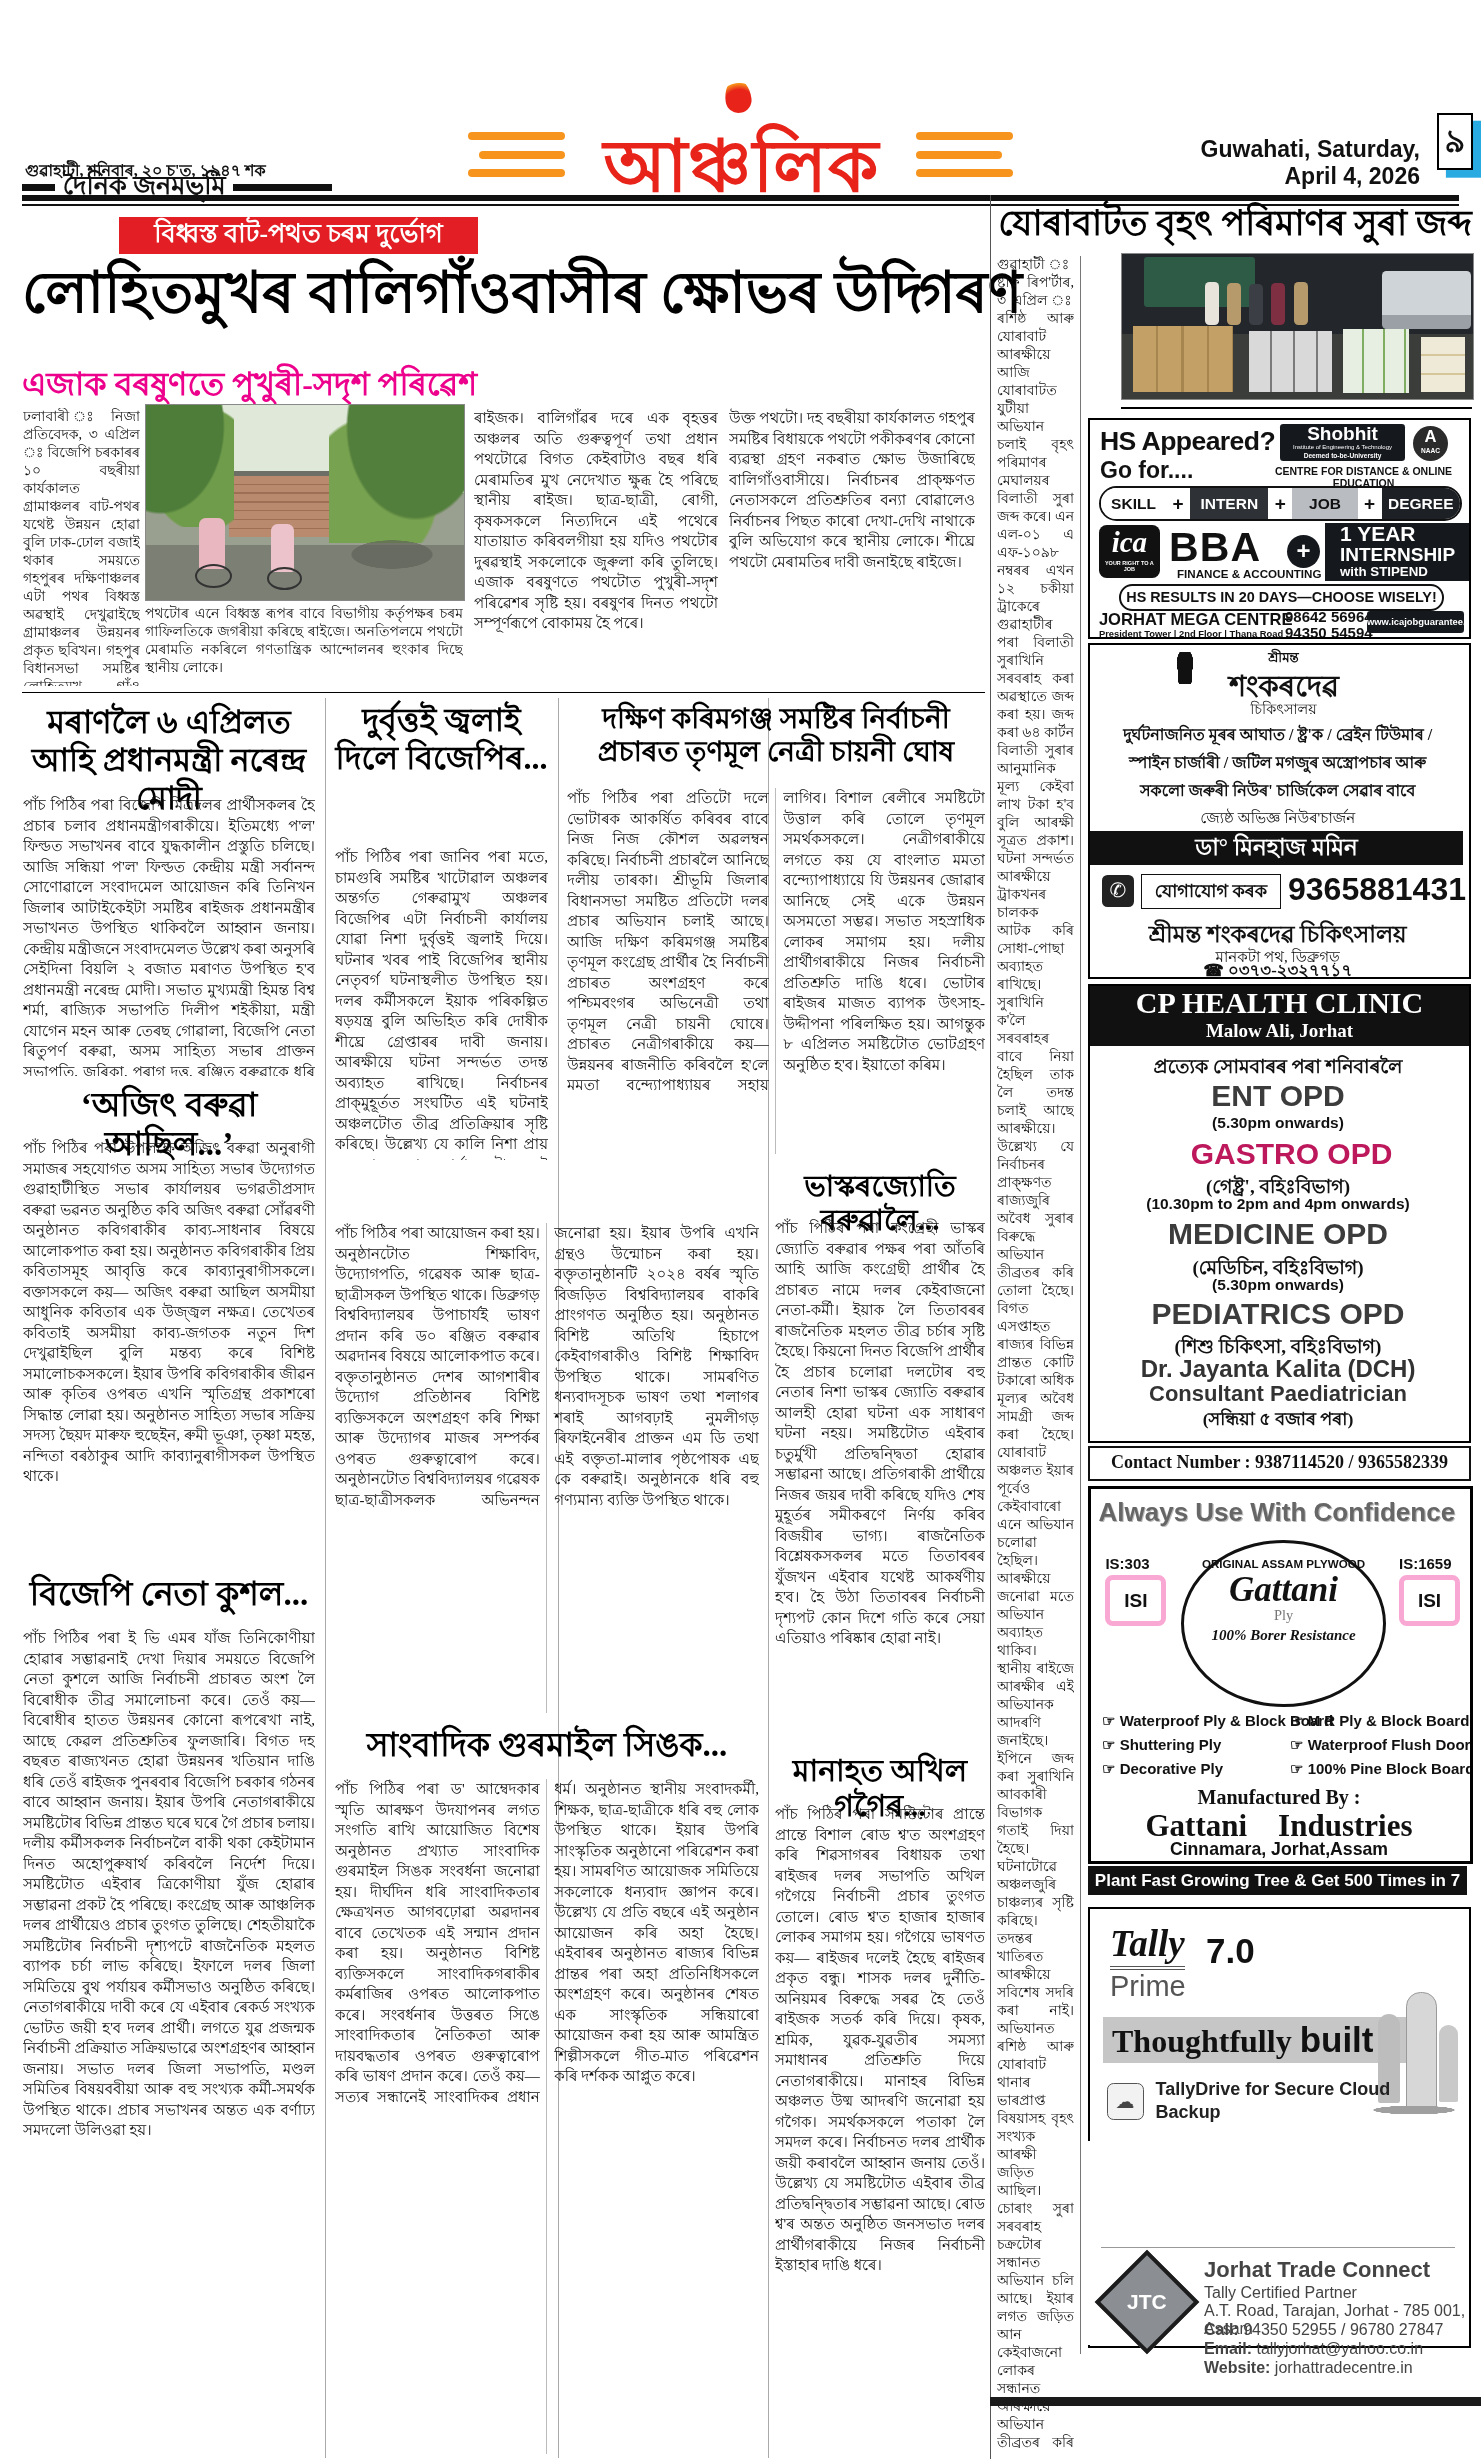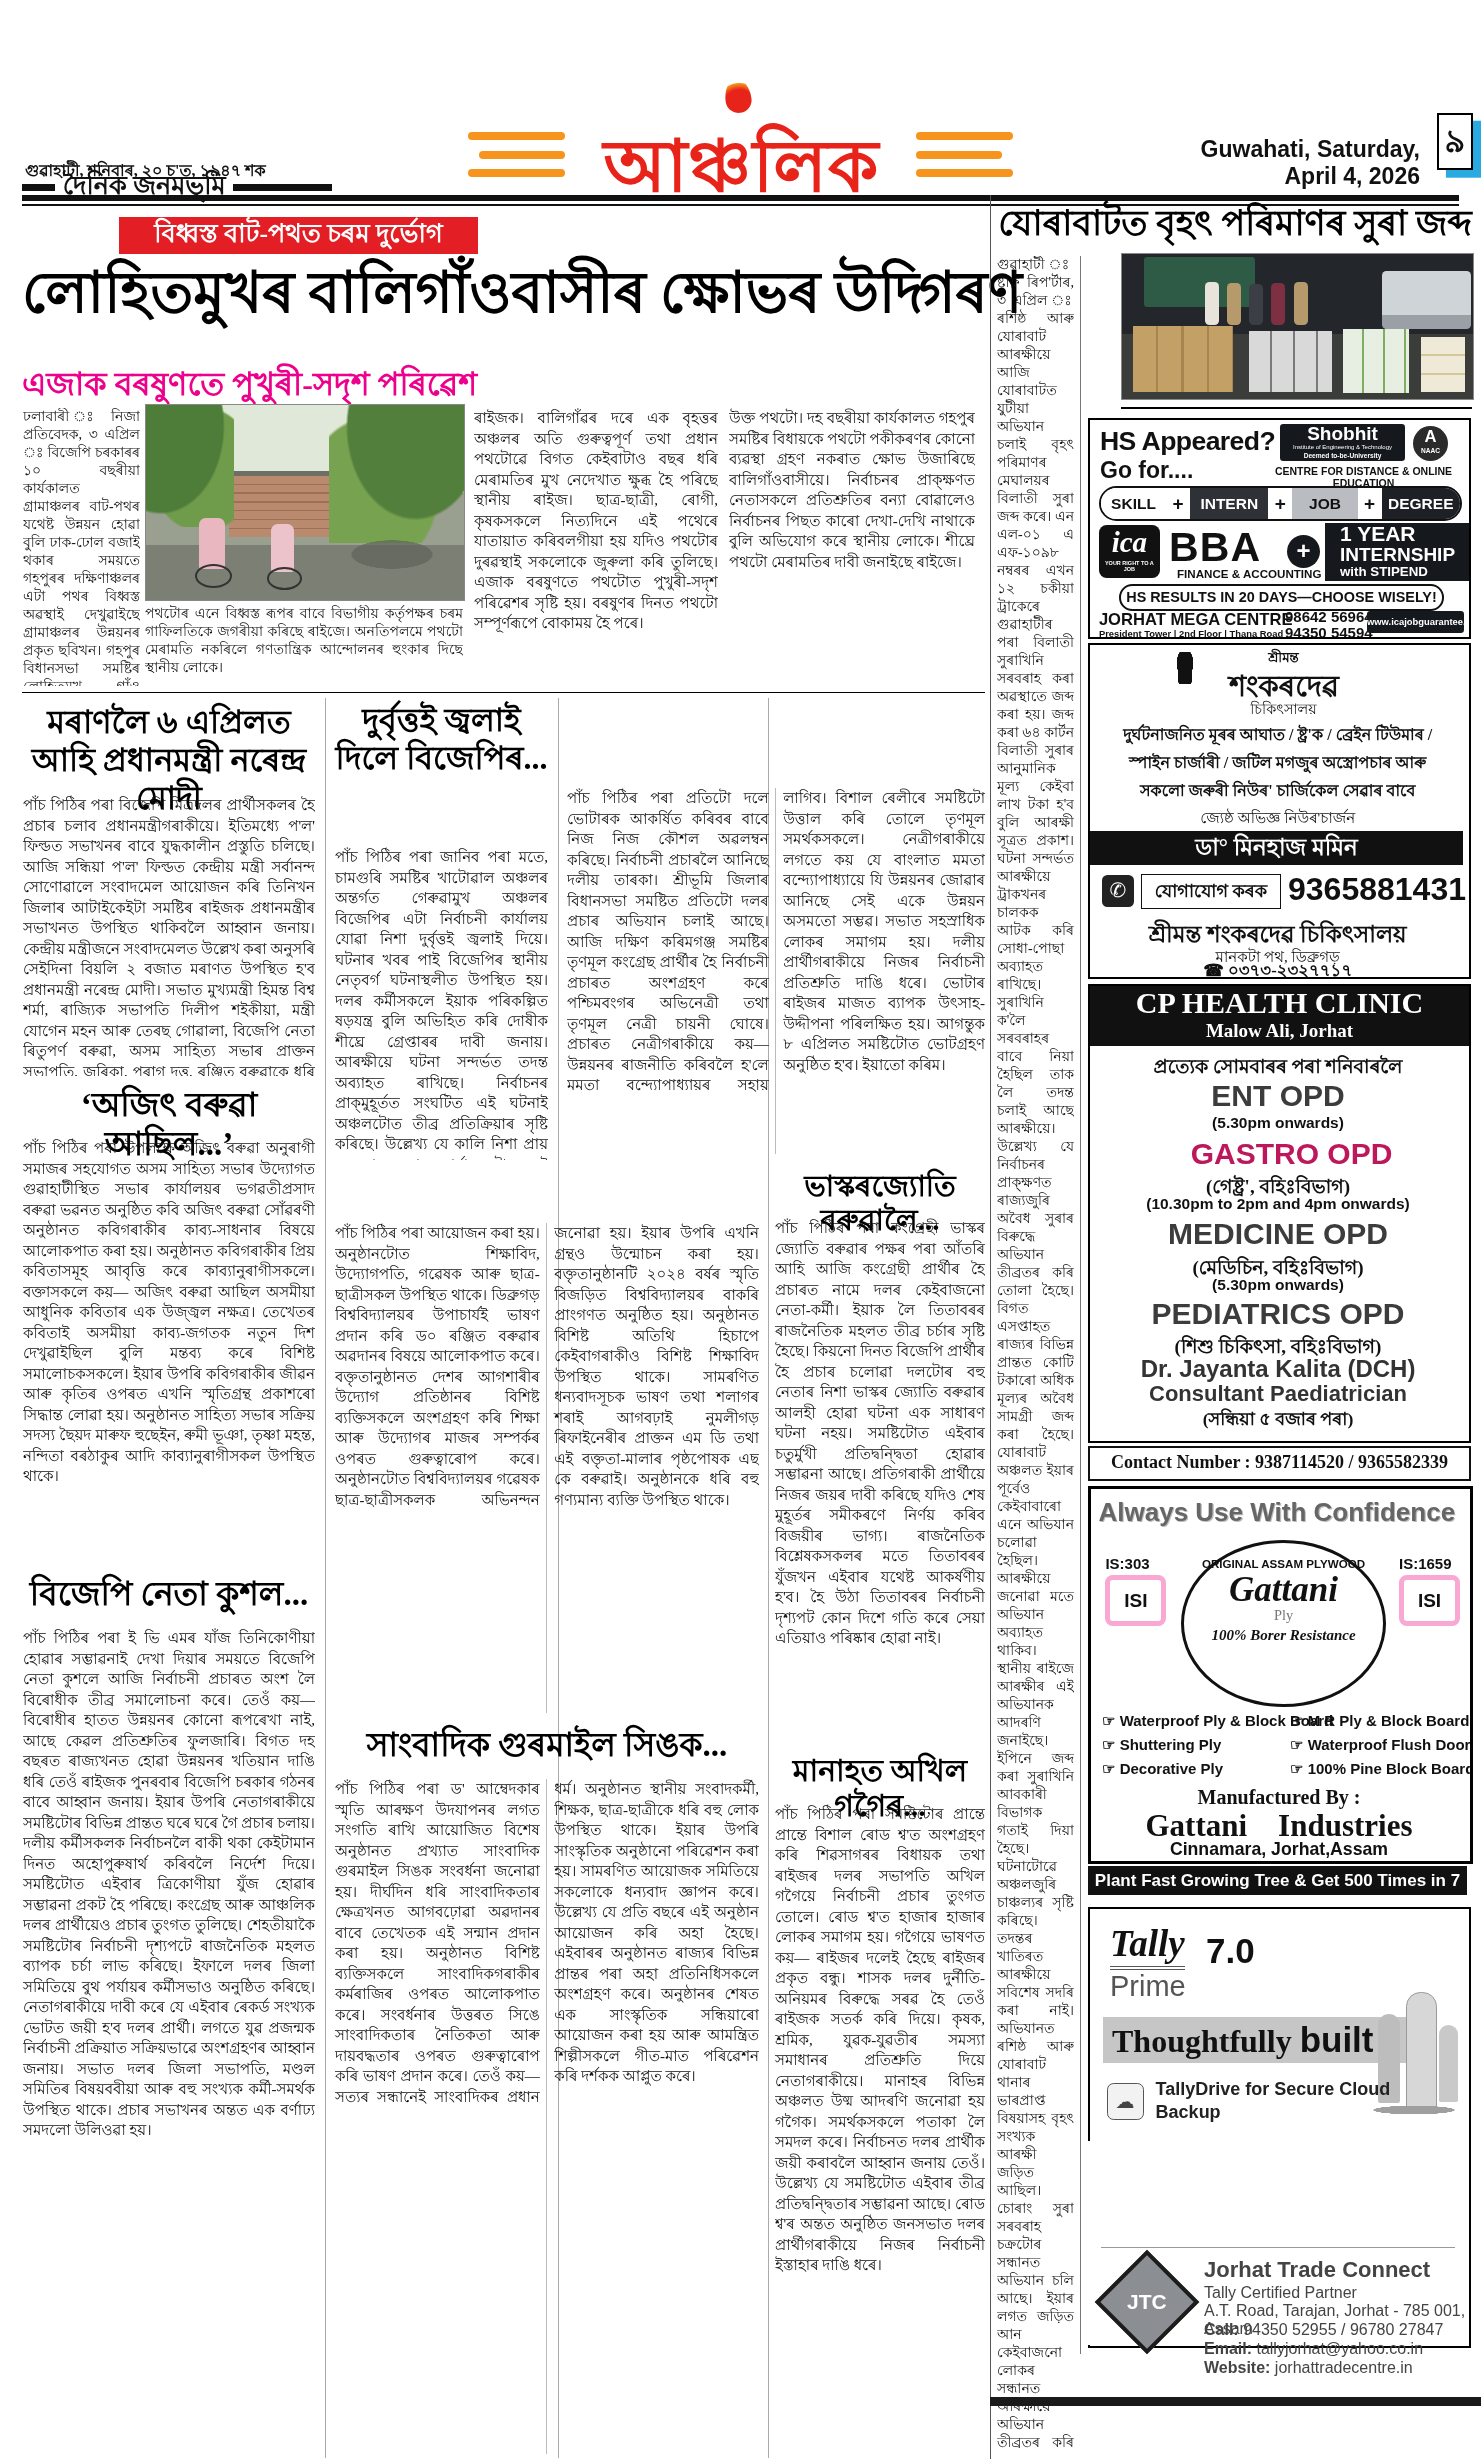--- a/index.html
+++ b/index.html
@@ -108,20 +108,21 @@
   <div class="abs body-text" style="left:23px;top:1628px;width:292px;height:826px;">পাঁচ পিঠিৰ পৰা  ই ভি এমৰ যাঁজ তিনিকোণীয়া হোৱাৰ সম্ভাৱনাই দেখা দিয়াৰ সময়তে বিজেপি নেতা কুশলে আজি নিৰ্বাচনী প্ৰচাৰত অংশ লৈ বিৰোধীক তীব্ৰ সমালোচনা কৰে। তেওঁ কয়— বিৰোধীৰ হাতত উন্নয়নৰ কোনো ৰূপৰেখা নাই, আছে কেৱল প্ৰতিশ্ৰুতিৰ ফুলজাৰি। বিগত দহ বছৰত ৰাজ্যখনত হোৱা উন্নয়নৰ খতিয়ান দাঙি ধৰি তেওঁ ৰাইজক পুনৰবাৰ বিজেপি চৰকাৰ গঠনৰ বাবে আহ্বান জনায়। ইয়াৰ উপৰি নেতাগৰাকীয়ে সমষ্টিটোৰ বিভিন্ন প্ৰান্তত ঘৰে ঘৰে গৈ প্ৰচাৰ চলায়। দলীয় কৰ্মীসকলক নিৰ্বাচনলৈ বাকী থকা কেইটামান দিনত অহোপুৰুষাৰ্থ কৰিবলৈ নিৰ্দেশ দিয়ে। সমষ্টিটোত এইবাৰ ত্ৰিকোণীয়া যুঁজ হোৱাৰ সম্ভাৱনা প্ৰকট হৈ পৰিছে। কংগ্ৰেছ আৰু আঞ্চলিক দলৰ প্ৰাৰ্থীয়েও প্ৰচাৰ তুংগত তুলিছে। শেহতীয়াকৈ সমষ্টিটোৰ নিৰ্বাচনী দৃশ্যপটে ৰাজনৈতিক মহলত ব্যাপক চৰ্চা লাভ কৰিছে। ইফালে দলৰ জিলা সমিতিয়ে বুথ পৰ্যায়ৰ কৰ্মীসভাও অনুষ্ঠিত কৰিছে। নেতাগৰাকীয়ে দাবী কৰে যে এইবাৰ ৰেকৰ্ড সংখ্যক ভোটত জয়ী হ'ব দলৰ প্ৰাৰ্থী। লগতে যুৱ প্ৰজন্মক নিৰ্বাচনী প্ৰক্ৰিয়াত সক্ৰিয়ভাৱে অংশগ্ৰহণৰ আহ্বান জনায়। সভাত দলৰ জিলা সভাপতি, মণ্ডল সমিতিৰ বিষয়ববীয়া আৰু বহু সংখ্যক কৰ্মী-সমৰ্থক উপস্থিত থাকে। প্ৰচাৰ সভাখনৰ অন্তত এক বৰ্ণাঢ্য সমদলো উলিওৱা হয়।</div>
 
   <div class="abs hl ser" style="left:335px;top:702px;width:213px;font-size:32px;">দুৰ্বৃত্তই জ্বলাই দিলে বিজেপিৰ...</div>
   <div class="abs body-text" style="left:335px;top:847px;width:213px;height:313px;">পাঁচ পিঠিৰ পৰা  জানিব পৰা মতে, চামগুৰি সমষ্টিৰ খাটোৱাল অঞ্চলৰ অন্তৰ্গত গেৰুৱামুখ অঞ্চলৰ বিজেপিৰ এটা নিৰ্বাচনী কাৰ্যালয় যোৱা নিশা দুৰ্বৃত্তই জ্বলাই দিয়ে। ঘটনাৰ খবৰ পাই বিজেপিৰ স্থানীয় নেতৃবৰ্গ ঘটনাস্থলীত উপস্থিত হয়। দলৰ কৰ্মীসকলে ইয়াক পৰিকল্পিত ষড়যন্ত্ৰ বুলি অভিহিত কৰি দোষীক শীঘ্ৰে গ্ৰেপ্তাৰৰ দাবী জনায়। আৰক্ষীয়ে ঘটনা সন্দৰ্ভত তদন্ত অব্যাহত ৰাখিছে। নিৰ্বাচনৰ প্ৰাক্‌মুহূৰ্তত সংঘটিত এই ঘটনাই অঞ্চলটোত তীব্ৰ প্ৰতিক্ৰিয়াৰ সৃষ্টি কৰিছে। উল্লেখ্য যে কালি নিশা প্ৰায় ১২ মান বজাত কাৰ্যালয়টোত জুই লগাৰ ঘটনাটো স্থানীয় লোকে প্ৰত্যক্ষ কৰে।</div>
 
   <div class="abs body-text" style="left:335px;top:1223px;width:424px;height:490px;column-count:2;column-gap:14.4px;column-rule:0.6px solid #bbb;">পাঁচ পিঠিৰ পৰা  আয়োজন কৰা হয়। অনুষ্ঠানটোত শিক্ষাবিদ, উদ্যোগপতি, গৱেষক আৰু ছাত্ৰ-ছাত্ৰীসকল উপস্থিত থাকে। ডিব্ৰুগড় বিশ্ববিদ্যালয়ৰ উপাচাৰ্যই ভাষণ প্ৰদান কৰি ড০ ৰঞ্জিত বৰুৱাৰ অৱদানৰ বিষয়ে আলোকপাত কৰে। বক্তৃতানুষ্ঠানত দেশৰ আগশাৰীৰ উদ্যোগ প্ৰতিষ্ঠানৰ বিশিষ্ট ব্যক্তিসকলে অংশগ্ৰহণ কৰি শিক্ষা আৰু উদ্যোগৰ মাজৰ সম্পৰ্কৰ ওপৰত গুৰুত্বাৰোপ কৰে। অনুষ্ঠানটোত বিশ্ববিদ্যালয়ৰ গৱেষক ছাত্ৰ-ছাত্ৰীসকলক অভিনন্দন জনোৱা হয়। ইয়াৰ উপৰি এখনি গ্ৰন্থও উন্মোচন কৰা হয়। বক্তৃতানুষ্ঠানটি ২০২৪ বৰ্ষৰ স্মৃতি বিজড়িত বিশ্ববিদ্যালয়ৰ বাকৰি প্ৰাংগণত অনুষ্ঠিত হয়। অনুষ্ঠানত বিশিষ্ট অতিথি হিচাপে কেইবাগৰাকীও বিশিষ্ট শিক্ষাবিদ উপস্থিত থাকে। সামৰণিত ধন্যবাদসূচক ভাষণ তথা শলাগৰ শৰাই আগবঢ়াই নুমলীগড় ৰিফাইনেৰীৰ প্ৰাক্তন এম ডি তথা এই বক্তৃতা-মালাৰ পৃষ্ঠপোষক এছ কে বৰুৱাই। অনুষ্ঠানকে ধৰি বহু গণ্যমান্য ব্যক্তি উপস্থিত থাকে।</div>
 
   <div class="abs hl ser" style="left:335px;top:1726px;width:424px;font-size:33px;">সাংবাদিক গুৰমাইল সিঙক...</div>
   <div class="abs body-text" style="left:335px;top:1779px;width:424px;height:675px;column-count:2;column-gap:14.4px;column-rule:0.6px solid #bbb;">পাঁচ পিঠিৰ পৰা  ড' আম্বেদকাৰ স্মৃতি আৰক্ষণ উদযাপনৰ লগত সংগতি ৰাখি আয়োজিত বিশেষ অনুষ্ঠানত প্ৰখ্যাত সাংবাদিক গুৰমাইল সিঙক সংবৰ্ধনা জনোৱা হয়। দীৰ্ঘদিন ধৰি সাংবাদিকতাৰ ক্ষেত্ৰখনত আগবঢ়োৱা অৱদানৰ বাবে তেখেতক এই সন্মান প্ৰদান কৰা হয়। অনুষ্ঠানত বিশিষ্ট ব্যক্তিসকলে সাংবাদিকগৰাকীৰ কৰ্মৰাজিৰ ওপৰত আলোকপাত কৰে। সংবৰ্ধনাৰ উত্তৰত সিঙে সাংবাদিকতাৰ নৈতিকতা আৰু দায়বদ্ধতাৰ ওপৰত গুৰুত্বাৰোপ কৰি ভাষণ প্ৰদান কৰে। তেওঁ কয়— সত্যৰ সন্ধানেই সাংবাদিকৰ প্ৰধান ধৰ্ম। অনুষ্ঠানত স্থানীয় সংবাদকৰ্মী, শিক্ষক, ছাত্ৰ-ছাত্ৰীকে ধৰি বহু লোক উপস্থিত থাকে। ইয়াৰ উপৰি সাংস্কৃতিক অনুষ্ঠানো পৰিৱেশন কৰা হয়। সামৰণিত আয়োজক সমিতিয়ে সকলোকে ধন্যবাদ জ্ঞাপন কৰে। উল্লেখ্য যে প্ৰতি বছৰে এই অনুষ্ঠান আয়োজন কৰি অহা হৈছে। এইবাৰৰ অনুষ্ঠানত ৰাজ্যৰ বিভিন্ন প্ৰান্তৰ পৰা অহা প্ৰতিনিধিসকলে অংশগ্ৰহণ কৰে। অনুষ্ঠানৰ শেষত এক সাংস্কৃতিক সন্ধিয়াৰো আয়োজন কৰা হয় আৰু আমন্ত্ৰিত শিল্পীসকলে গীত-মাত পৰিৱেশন কৰি দৰ্শকক আপ্লুত কৰে।</div>
 
+  <div class="abs hl ser" style="left:567px;top:702px;width:418px;font-size:28px;">দক্ষিণ কৰিমগঞ্জ সমষ্টিৰ নিৰ্বাচনী প্ৰচাৰত তৃণমূল নেত্ৰী চায়নী ঘোষ</div>
   <div class="abs body-text" style="left:567px;top:788px;width:418px;height:366px;column-count:2;column-gap:14.4px;column-rule:0.6px solid #bbb;">পাঁচ পিঠিৰ পৰা  প্ৰতিটো দলে ভোটাৰক আকৰ্ষিত কৰিবৰ বাবে নিজ নিজ কৌশল অৱলম্বন কৰিছে। নিৰ্বাচনী প্ৰচাৰলৈ আনিছে দলীয় তাৰকা। শ্ৰীভূমি জিলাৰ বিধানসভা সমষ্টিত প্ৰতিটো দলৰ প্ৰচাৰ অভিযান চলাই আছে। আজি দক্ষিণ কৰিমগঞ্জ সমষ্টিৰ তৃণমূল কংগ্ৰেছ প্ৰাৰ্থীৰ হৈ নিৰ্বাচনী প্ৰচাৰত অংশগ্ৰহণ কৰে পশ্চিমবংগৰ অভিনেত্ৰী তথা তৃণমূল নেত্ৰী চায়নী ঘোষে। প্ৰচাৰত নেত্ৰীগৰাকীয়ে কয়— উন্নয়নৰ ৰাজনীতি কৰিবলৈ হ'লে মমতা বন্দ্যোপাধ্যায়ৰ সহায় লাগিব। বিশাল ৰেলীৰে সমষ্টিটো উত্তাল কৰি তোলে তৃণমূল সমৰ্থকসকলে। নেত্ৰীগৰাকীয়ে লগতে কয় যে বাংলাত মমতা বন্দ্যোপাধ্যায়ে যি উন্নয়নৰ জোৱাৰ আনিছে সেই একে উন্নয়ন অসমতো সম্ভৱ। সভাত সহস্ৰাধিক লোকৰ সমাগম হয়। দলীয় প্ৰাৰ্থীগৰাকীয়ে নিজৰ নিৰ্বাচনী প্ৰতিশ্ৰুতি দাঙি ধৰে। ভোটাৰ ৰাইজৰ মাজত ব্যাপক উৎসাহ-উদ্দীপনা পৰিলক্ষিত হয়। আগন্তুক ৮ এপ্ৰিলত সমষ্টিটোত ভোটগ্ৰহণ অনুষ্ঠিত হ'ব। ইয়াতো কৰিম।</div>
 
   <div class="abs hl ser" style="left:775px;top:1169px;width:210px;font-size:29px;">ভাস্কৰজ্যোতি বৰুৱালৈ...</div>
   <div class="abs body-text" style="left:775px;top:1218px;width:210px;height:496px;">পাঁচ পিঠিৰ পৰা  কংগ্ৰেছী ভাস্কৰ জ্যোতি বৰুৱাৰ পক্ষৰ পৰা আঁতৰি আহি আজি কংগ্ৰেছী প্ৰাৰ্থীৰ হৈ প্ৰচাৰত নামে দলৰ কেইবাজনো নেতা-কৰ্মী। ইয়াক লৈ তিতাবৰৰ ৰাজনৈতিক মহলত তীব্ৰ চৰ্চাৰ সৃষ্টি হৈছে। কিয়নো দিনত বিজেপি প্ৰাৰ্থীৰ হৈ প্ৰচাৰ চলোৱা দলটোৰ বহু নেতাৰ নিশা ভাস্কৰ জ্যোতি বৰুৱাৰ আলহী হোৱা ঘটনা এক সাধাৰণ ঘটনা নহয়। সমষ্টিটোত এইবাৰ চতুৰ্মুখী প্ৰতিদ্বন্দ্বিতা হোৱাৰ সম্ভাৱনা আছে। প্ৰতিগৰাকী প্ৰাৰ্থীয়ে নিজৰ জয়ৰ দাবী কৰিছে যদিও শেষ মুহূৰ্তৰ সমীকৰণে নিৰ্ণয় কৰিব বিজয়ীৰ ভাগ্য। ৰাজনৈতিক বিশ্লেষকসকলৰ মতে তিতাবৰৰ যুঁজখন এইবাৰ যথেষ্ট আকৰ্ষণীয় হ'ব। হৈ উঠা তিতাবৰৰ নিৰ্বাচনী দৃশ্যপট কোন দিশে গতি কৰে সেয়া এতিয়াও পৰিষ্কাৰ হোৱা নাই।</div>
 
   <div class="abs hl ser" style="left:775px;top:1753px;width:210px;font-size:30px;">মানাহত অখিল গগৈৰ...</div>
   <div class="abs body-text" style="left:775px;top:1804px;width:210px;height:650px;">পাঁচ পিঠিৰ পৰা  সমষ্টিটোৰ প্ৰান্তে প্ৰান্তে বিশাল ৰোড শ্ব'ত অংশগ্ৰহণ কৰি শিৱসাগৰৰ বিধায়ক তথা ৰাইজৰ দলৰ সভাপতি অখিল গগৈয়ে নিৰ্বাচনী প্ৰচাৰ তুংগত তোলে। ৰোড শ্ব'ত হাজাৰ হাজাৰ লোকৰ সমাগম হয়। গগৈয়ে ভাষণত কয়— ৰাইজৰ দলেই হৈছে ৰাইজৰ প্ৰকৃত বন্ধু। শাসক দলৰ দুৰ্নীতি-অনিয়মৰ বিৰুদ্ধে সৰৱ হৈ তেওঁ ৰাইজক সতৰ্ক কৰি দিয়ে। কৃষক, শ্ৰমিক, যুৱক-যুৱতীৰ সমস্যা সমাধানৰ প্ৰতিশ্ৰুতি দিয়ে নেতাগৰাকীয়ে। মানাহৰ বিভিন্ন অঞ্চলত উষ্ম আদৰণি জনোৱা হয় গগৈক। সমৰ্থকসকলে পতাকা লৈ সমদল কৰে। নিৰ্বাচনত দলৰ প্ৰাৰ্থীক জয়ী কৰাবলৈ আহ্বান জনায় তেওঁ। উল্লেখ্য যে সমষ্টিটোত এইবাৰ তীব্ৰ প্ৰতিদ্বন্দ্বিতাৰ সম্ভাৱনা আছে। ৰোড শ্ব'ৰ অন্তত অনুষ্ঠিত জনসভাত দলৰ প্ৰাৰ্থীগৰাকীয়ে নিজৰ নিৰ্বাচনী ইস্তাহাৰ দাঙি ধৰে।</div>
 
   <div class="vrule" style="left:990px;top:195px;height:2264px;background:#555;"></div>
 

